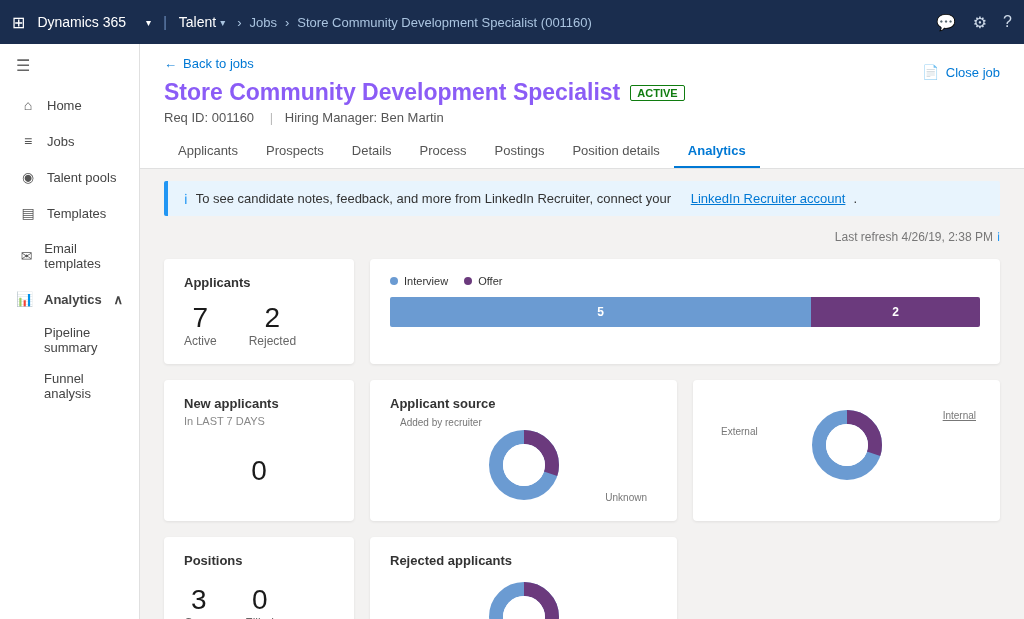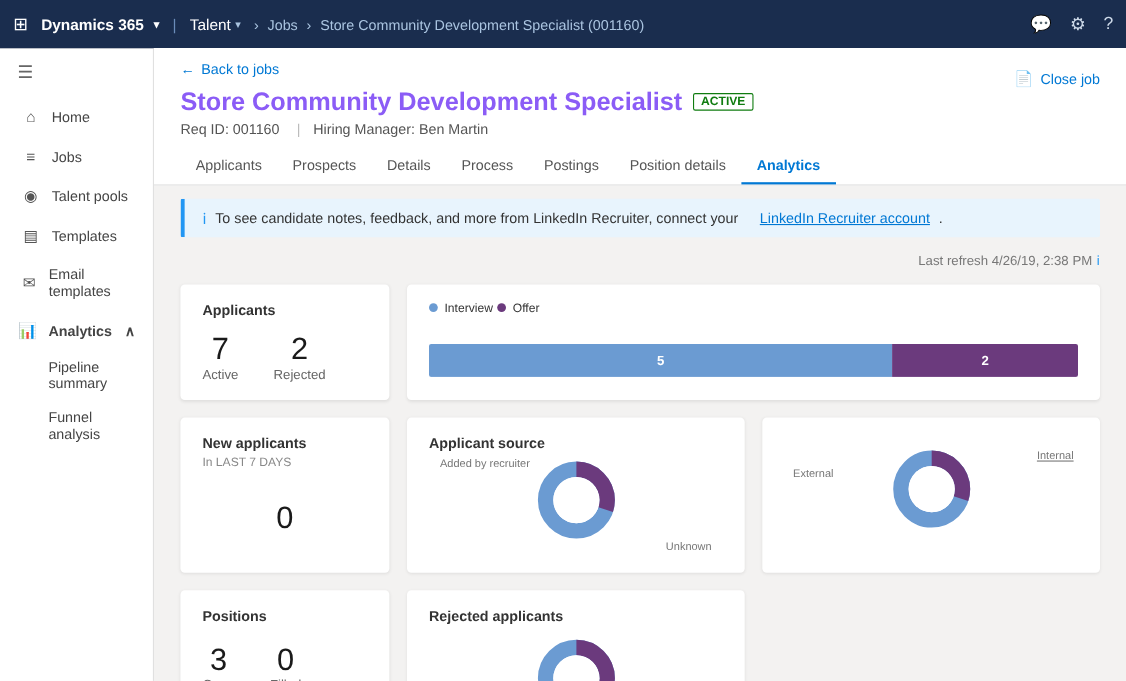--- a/index.html
+++ b/index.html
@@ -10,21 +10,21 @@
       background: #1a2d4e;
       color: #fff;
       height: 44px;
       display: flex;
       align-items: center;
       padding: 0 12px;
       flex-shrink: 0;
       gap: 8px;
     }
     .top-nav-grid { font-size: 16px; cursor: pointer; margin-right: 4px; }
-    .top-nav-brand { font-size: 14px; font-weight: 700; display: flex; align-items: center; gap: 9px; justify-content: space-between; }
+    .top-nav-brand { font-size: 14px; font-weight: 400; display: flex; align-items: center; gap: 20px; justify-content: space-between; }
     .top-nav-brand .chevron { font-size: 10px; }
     .top-nav-sep { color: #6b8cba; margin: 0 4px; }
     .top-nav-module { font-size: 14px; display: flex; align-items: center; gap: 4px; }
     .top-nav-module .chevron { font-size: 10px; color: #aac4e0; }
     .top-nav-breadcrumb { font-size: 13px; color: #aac4e0; display: flex; align-items: center; gap: 4px; }
     .top-nav-breadcrumb a { color: #aac4e0; text-decoration: none; }
     .top-nav-breadcrumb .sep { margin: 0 4px; }
     .top-nav-actions { margin-left: auto; display: flex; align-items: center; gap: 16px; }
     .top-nav-icon { color: #cdd9e8; font-size: 16px; cursor: pointer; }
 
@@ -213,23 +213,23 @@
       color: #1a1a1a;
     }
     .stat-label {
       font-size: 12px;
       color: #666;
     }
 
     
     .chart-legend {
       display: flex;
-      gap: 4px;
+      gap: 16px;
       font-size: 11px;
-      margin-bottom: 26px;
+      margin-bottom: 10px;
       align-items: center;
     }
     .legend-dot {
       width: 8px;
       height: 8px;
       border-radius: 50%;
       display: inline-block;
       margin-right: 3px;
     }
     .bar-chart {
@@ -407,21 +407,21 @@
           <div class="card-subtitle">In LAST 7 DAYS</div>
           <div class="stat-row" style="justify-content:center;margin-top:16px;">
             <div class="stat-item">
               <span class="stat-number">0</span>
             </div>
           </div>
         </div>
 
         <div class="card">
           <div class="card-title">Applicant source</div>
-          <div style="display:flex; align-items:flex-start; justify-content:center; position:relative; height: 90px; margin-top:4px;text-decoration:underline;">
+          <div style="display:flex; align-items:flex-end; justify-content:center; position:relative; height: 90px; margin-top:4px;text-decoration:underline;">
             <span style="font-size:10px;color:#777;position:absolute;top:2px;left:10px;">Added by recruiter</span>
             <svg width="80" height="80" viewBox="0 0 80 80">
               <circle cx="40" cy="40" r="28" fill="none" stroke="#6b9bd2" stroke-width="14"></circle>
               <circle cx="40" cy="40" r="28" fill="none" stroke="#6b3a7d" stroke-width="14" stroke-dasharray="52.8 123.2" stroke-dashoffset="0" transform="rotate(-90 40 40)"></circle>
               <circle cx="40" cy="40" r="21" fill="white"></circle>
             </svg>
             <span style="font-size:10px;color:#777;position:absolute;bottom:2px;right:10px;">Unknown</span>
           </div>
         </div>
 

